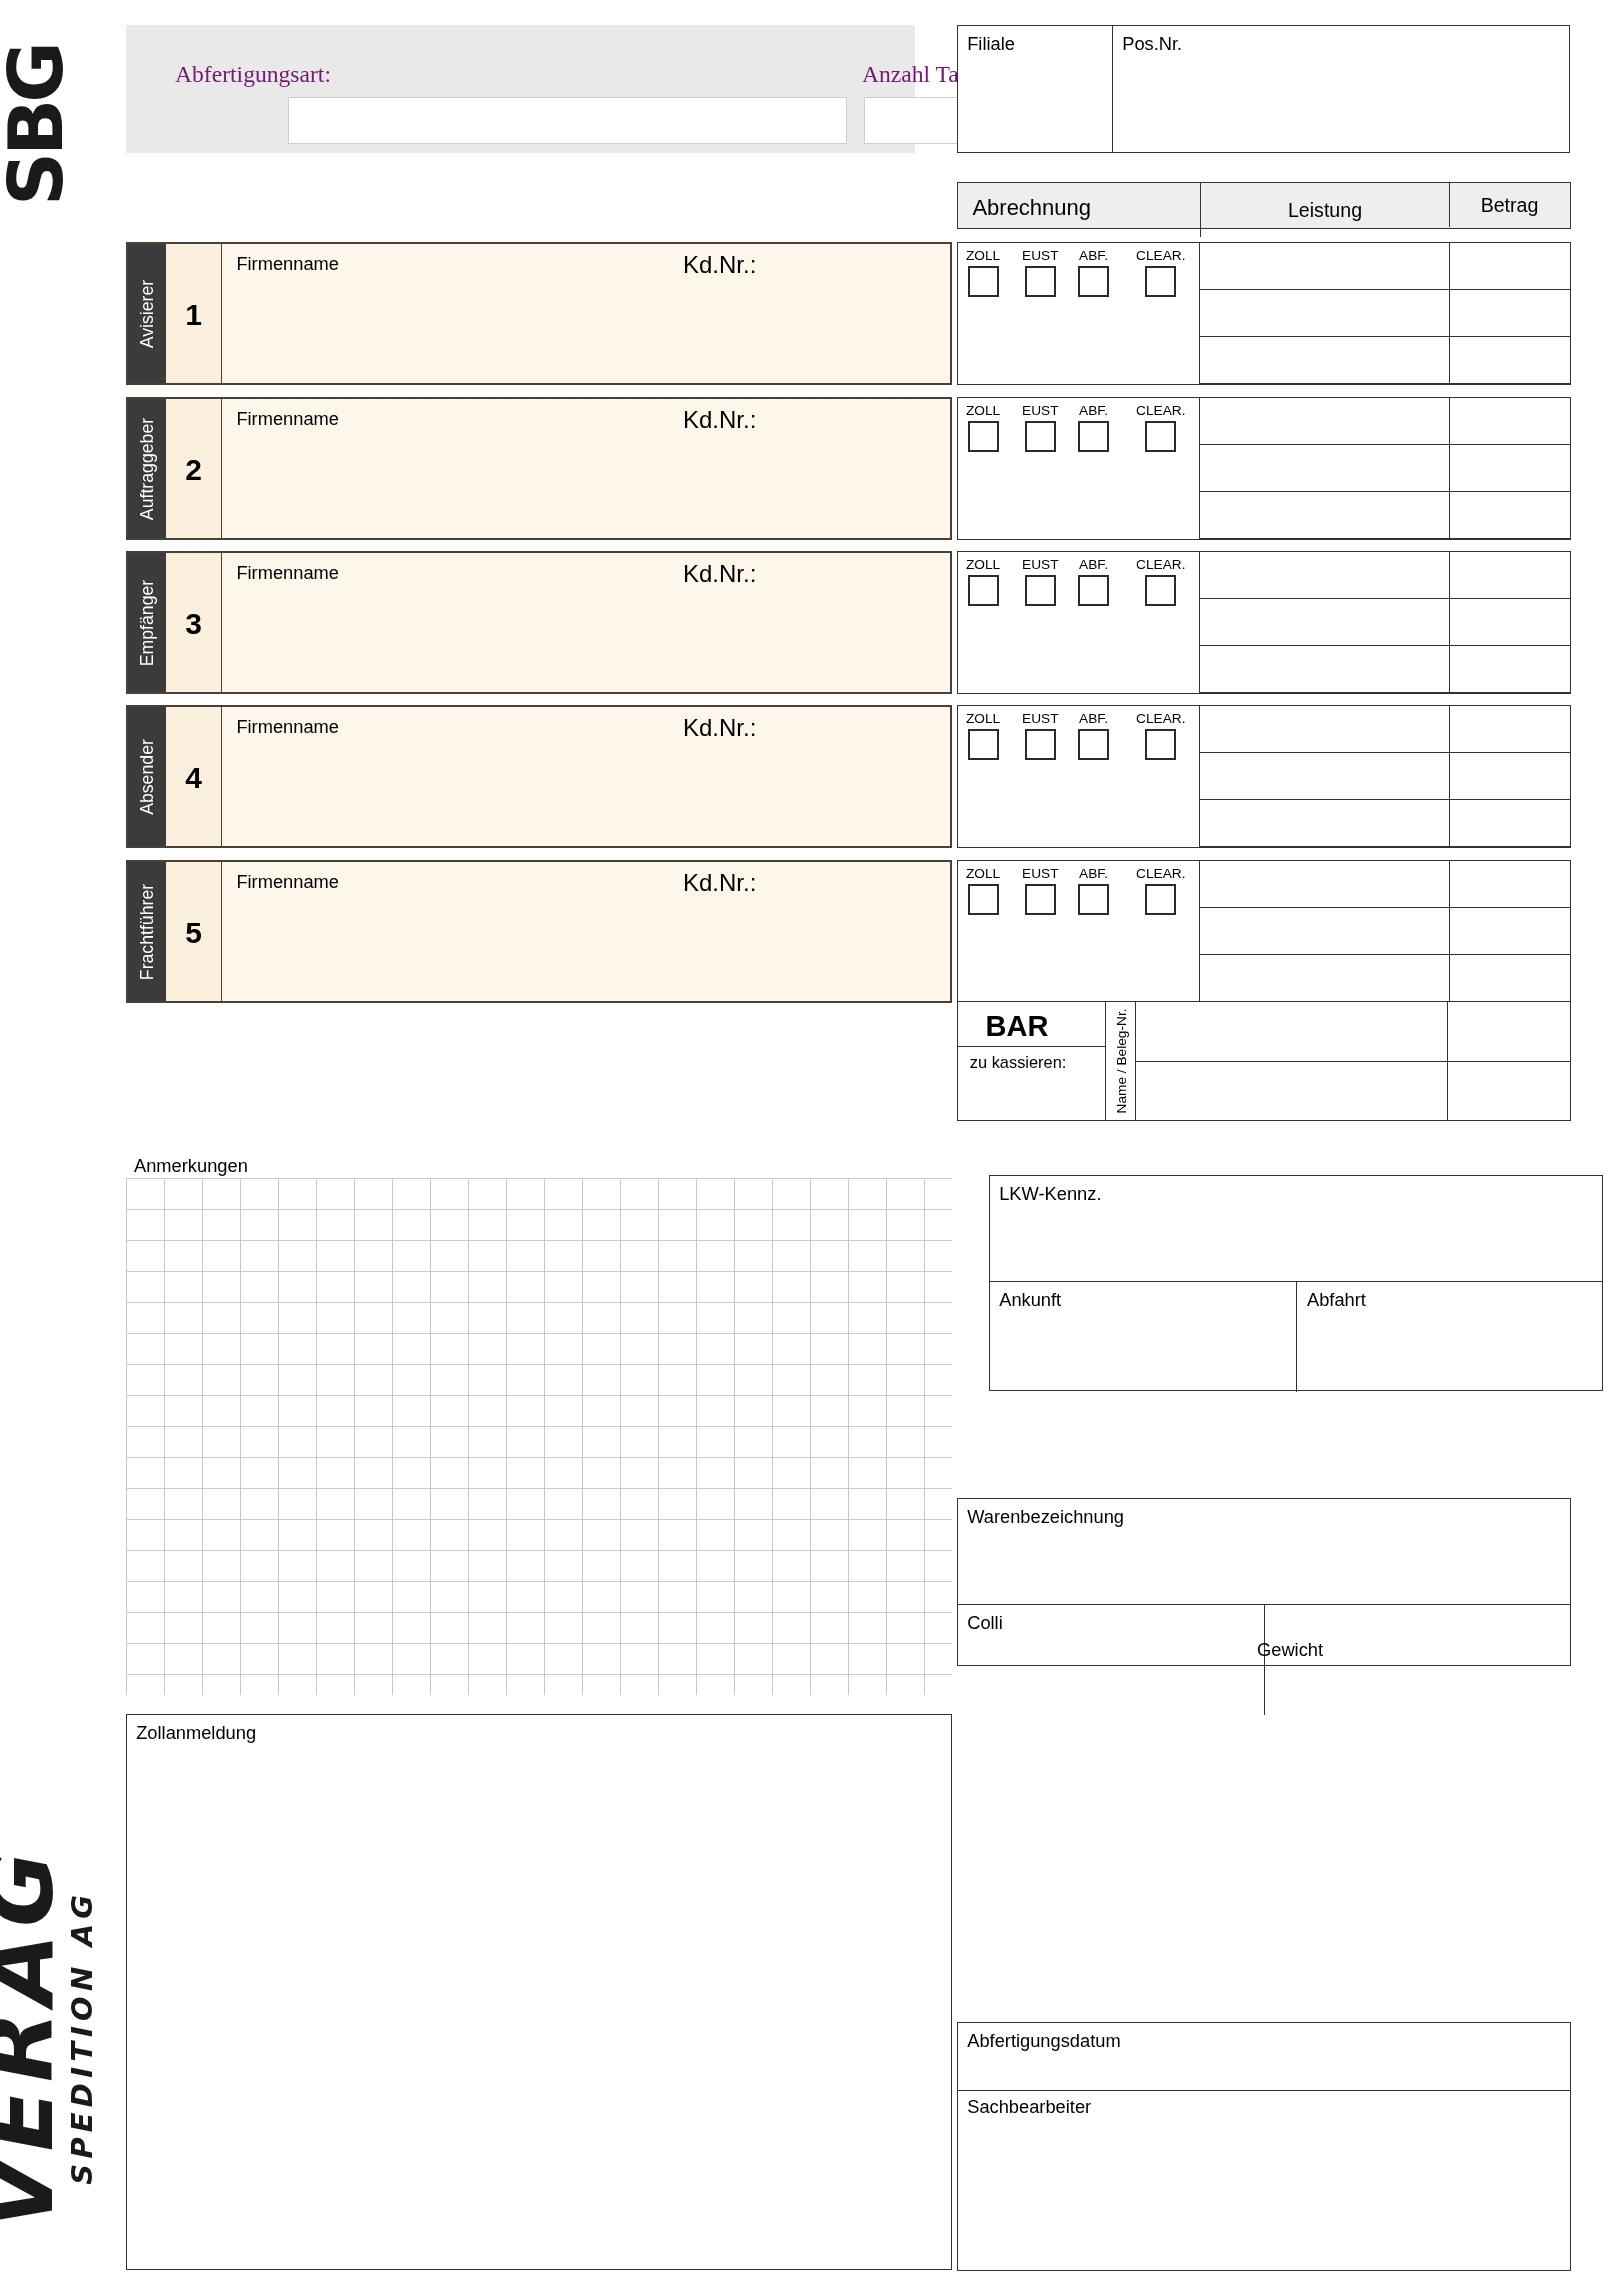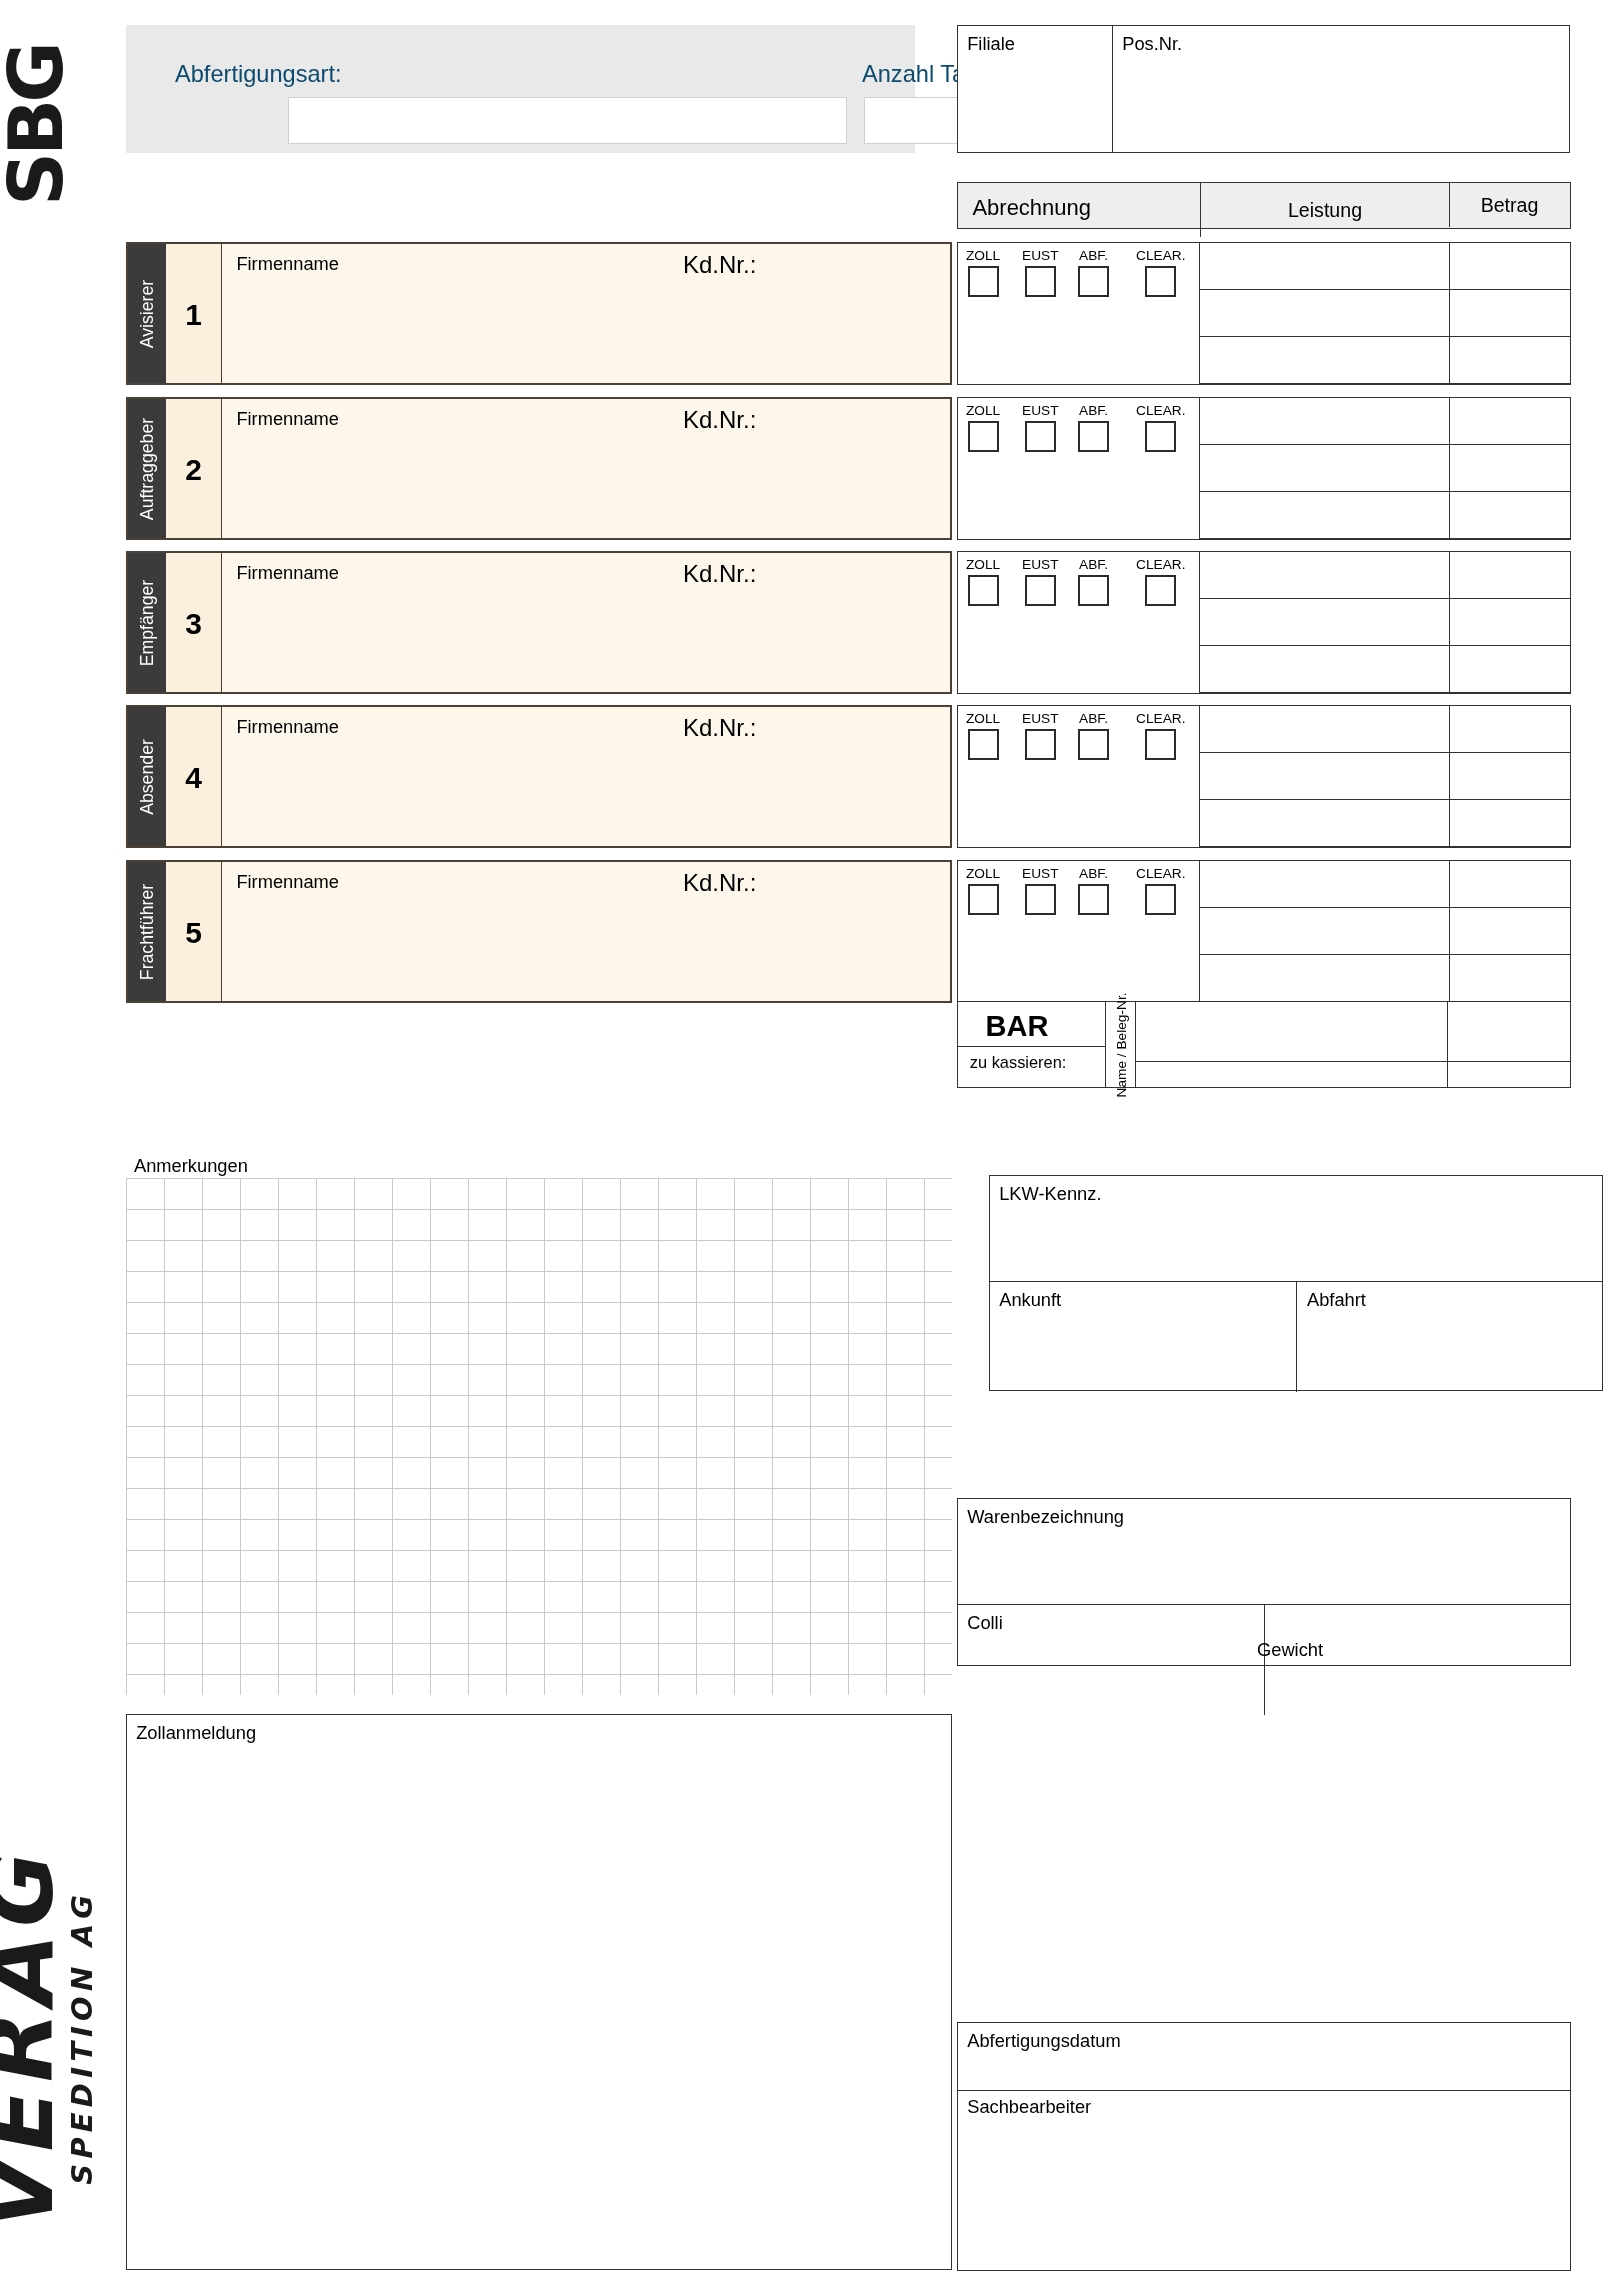--- a/index.html
+++ b/index.html
@@ -64,21 +64,22 @@
 
   
   .box {
     position: absolute;
     box-sizing: border-box;
     border: 1.3px solid #333;
     background: #fff;
   }
   .lbl {
     font-size: 17.7px;
-    color: #0c4a6e;
+    color: #701a75;
+    font-family: Liberation Serif, serif;
   }
 
   
   #abfertigungsart-panel {
     position: absolute;
     left: 126px; top: 25px;
     width: 789px; height: 128px;
     background: #e9e9e9;
     box-sizing: border-box;
   }
@@ -231,21 +232,21 @@
   }
   .amount-block .arow:last-child { border-bottom: none; }
   .amount-block .sep {
     position: absolute; left: 249px; top: 0;
     width: 1.3px; height: 100%;
     background: #333;
   }
 
   
   #bar-block {
-    left: 957px; top: 1001px; width: 614px; height: 87px;
+    left: 957px; top: 1001px; width: 614px; height: 120px;
   }
   #bar-title {
     position: absolute; left: 27.5px; top: 7.9px;
     font-size: 29px; font-weight: bold;
   }
   #bar-subtitle {
     position: absolute; left: 11.8px; top: 51px;
     font-size: 16.4px;
   }
   #bar-divider-h {

